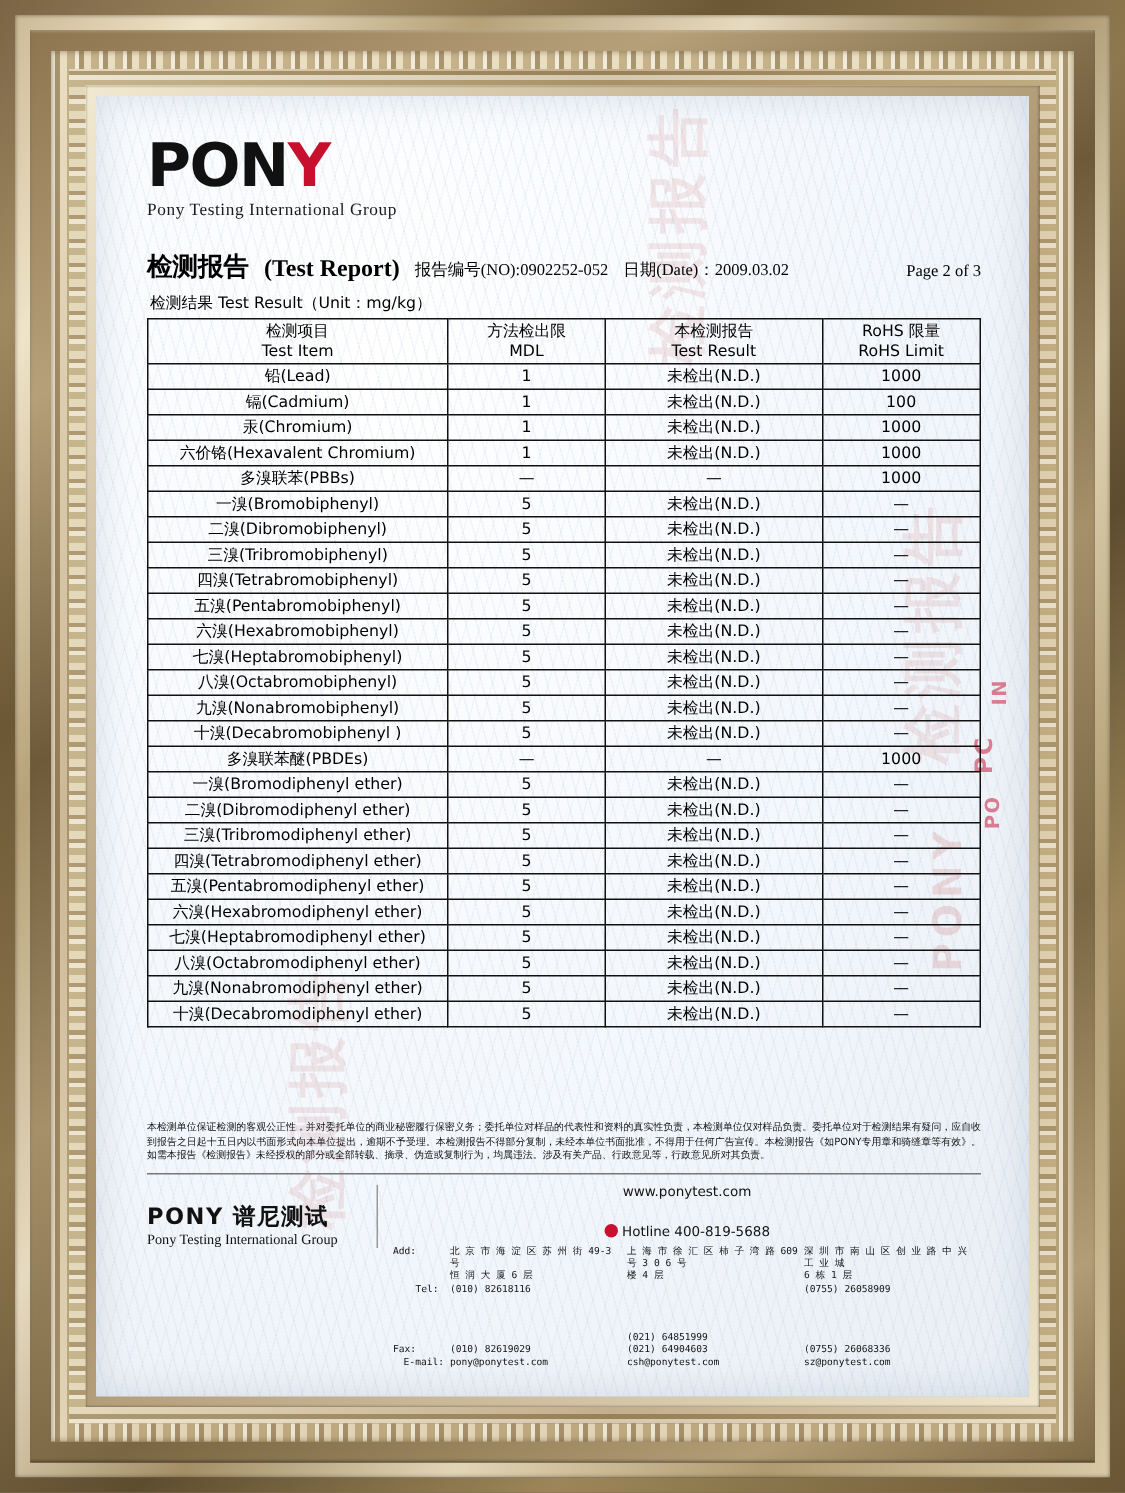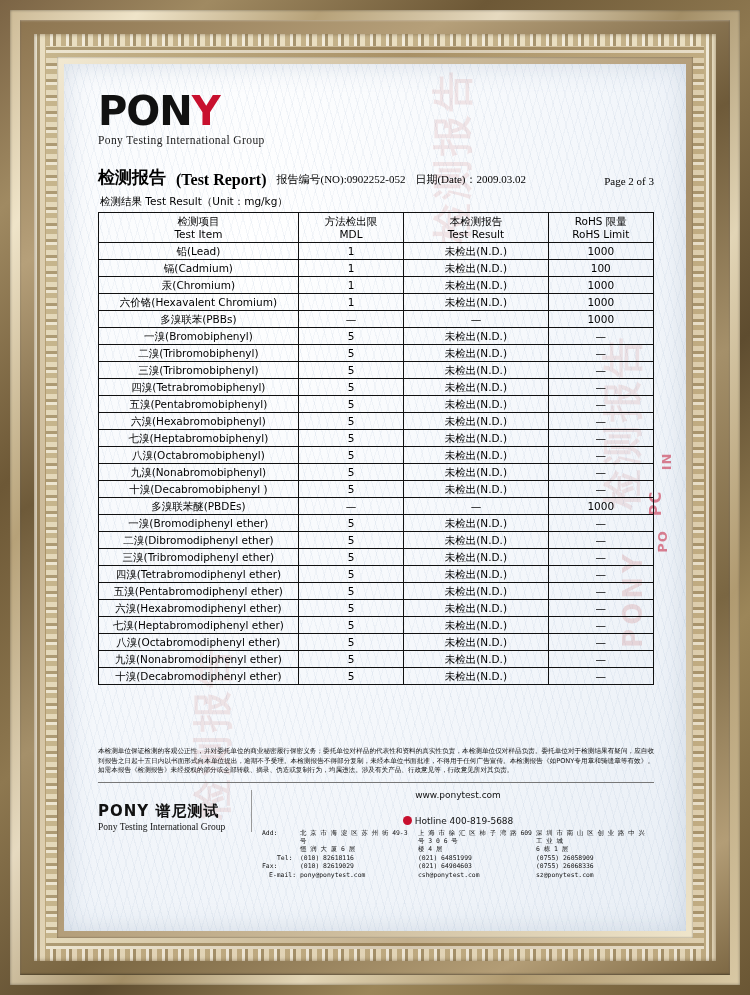--- a/index.html
+++ b/index.html
@@ -362,21 +362,21 @@
               <td>—</td>
               <td>1000</td>
             </tr>
             <tr>
               <td>一溴(Bromobiphenyl)</td>
               <td>5</td>
               <td>未检出(N.D.)</td>
               <td>—</td>
             </tr>
             <tr>
-              <td>二溴(Tribromobiphenyl)</td>
+              <td>二溴(Dibromobiphenyl)</td>
               <td>5</td>
               <td>未检出(N.D.)</td>
               <td>—</td>
             </tr>
             <tr>
               <td>三溴(Tribromobiphenyl)</td>
               <td>5</td>
               <td>未检出(N.D.)</td>
               <td>—</td>
             </tr>
@@ -506,21 +506,21 @@
           <div class="addr-grid" id="addrgrid">
               <div class="cell lbl" style="white-space: pre-line;">Add:</div>
               <div class="cell" style="white-space: pre-line;">北 京 市 海 淀 区 苏 州 街 49-3 号
 恒 润 大 厦 6 层</div>
               <div class="cell" style="white-space: pre-line;">上 海 市 徐 汇 区 柿 子 湾 路 609 号 3 0 6 号
 楼 4 层</div>
               <div class="cell" style="white-space: pre-line;">深 圳 市 南 山 区 创 业 路 中 兴 工 业 城
 6 栋 1 层</div>
               <div class="cell lbl" style="white-space: pre-line; margin-left: 15px;">Tel:</div>
               <div class="cell" style="white-space: pre-line;">(010) 82618116</div>
-              <div class="cell" style="white-space: pre-line;">(021) 64851999</div>
+              <div class="cell" style="white-space: pre-line; margin-top: 32px;">(021) 64851999</div>
               <div class="cell" style="white-space: pre-line;">(0755) 26058909</div>
               <div class="cell lbl" style="white-space: pre-line;">Fax:</div>
               <div class="cell" style="white-space: pre-line;">(010) 82619029</div>
               <div class="cell" style="white-space: pre-line;">(021) 64904603</div>
               <div class="cell" style="white-space: pre-line;">(0755) 26068336</div>
               <div class="cell lbl" style="white-space: pre-line; text-align: right;">E-mail:</div>
               <div class="cell" style="white-space: pre-line;">pony@ponytest.com</div>
               <div class="cell" style="white-space: pre-line;">csh@ponytest.com</div>
               <div class="cell" style="white-space: pre-line;">sz@ponytest.com</div>
             </div>

